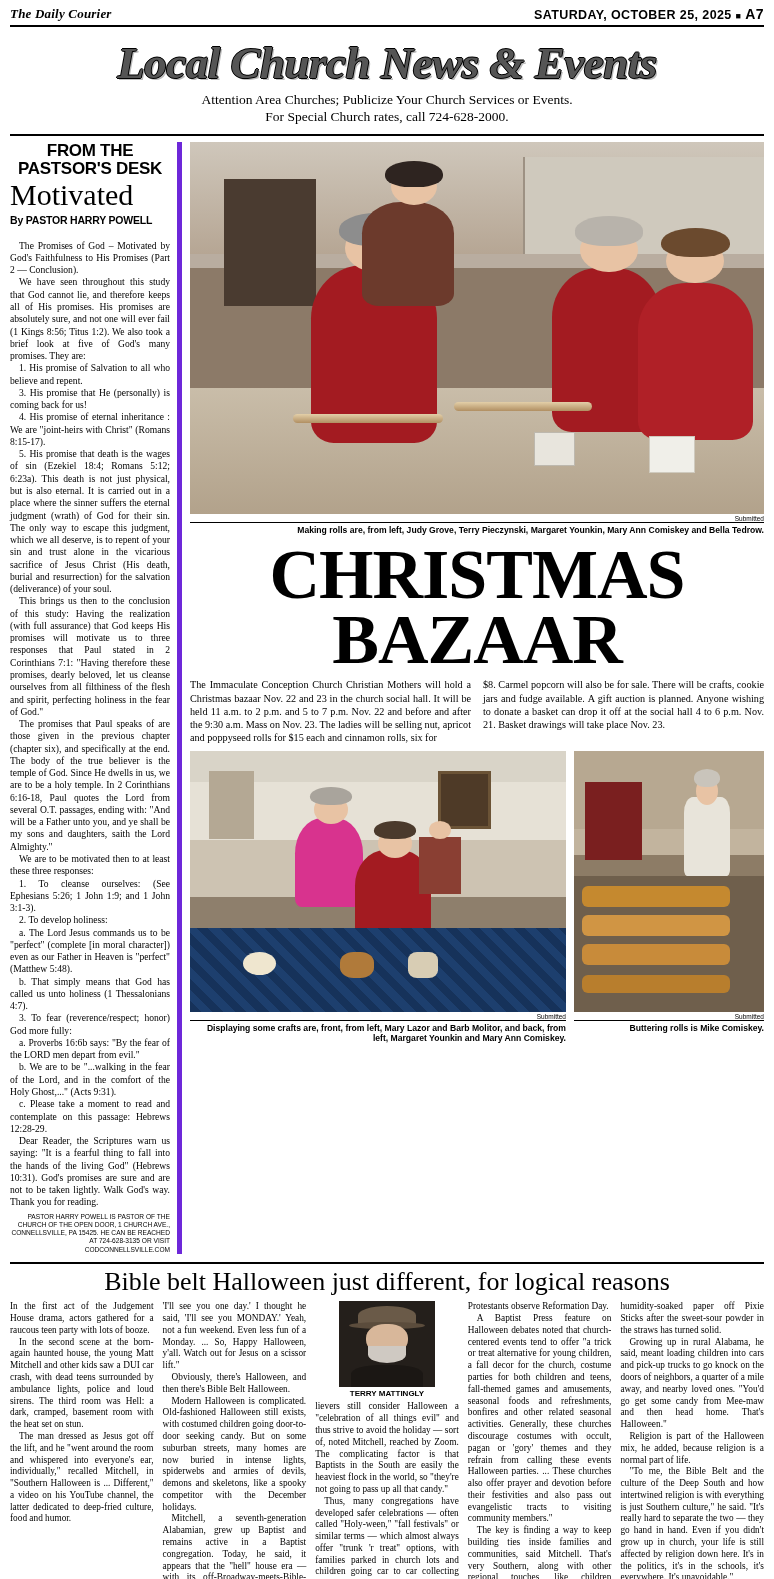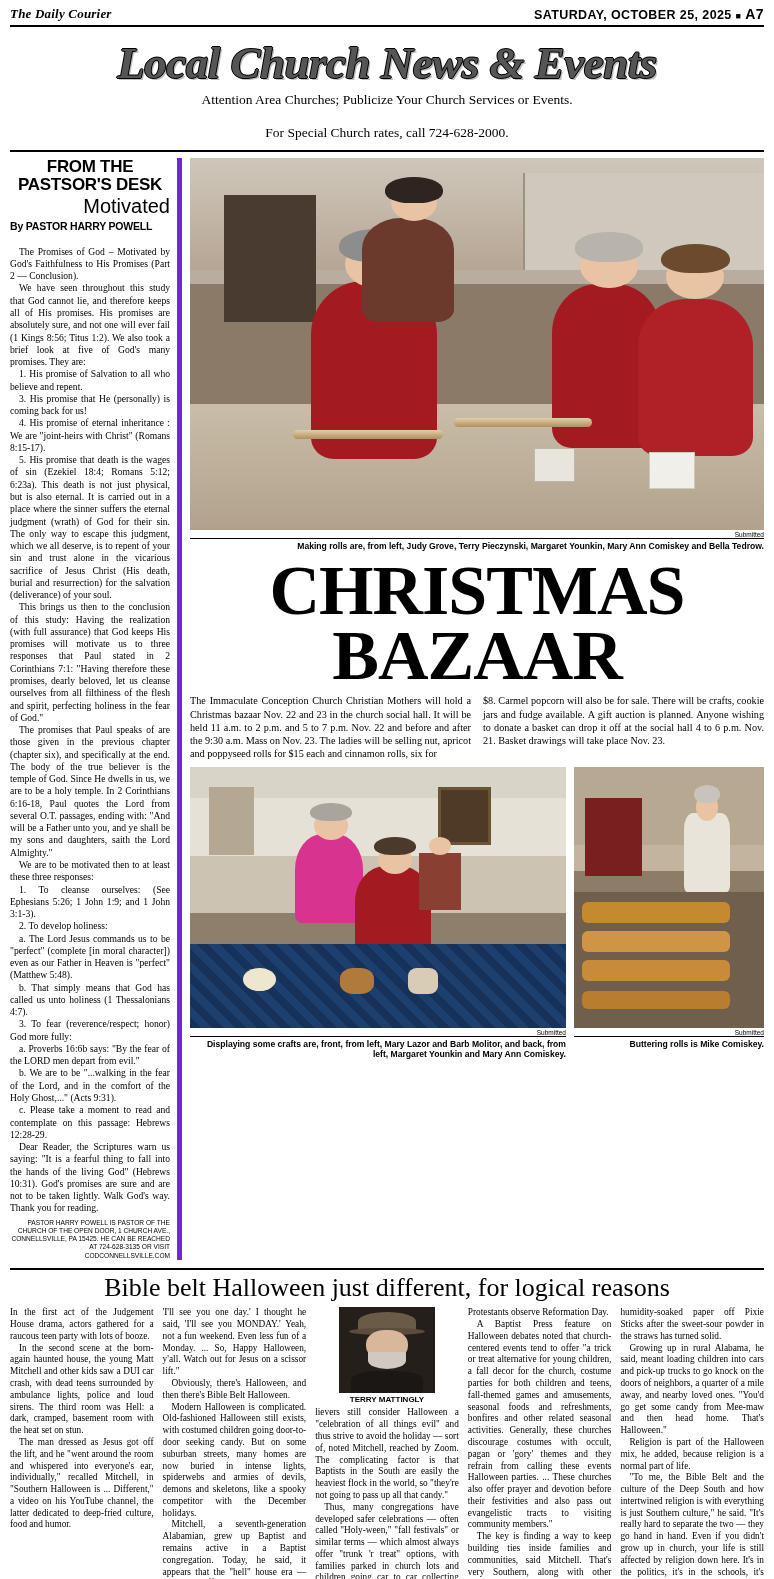--- a/index.html
+++ b/index.html
@@ -42,38 +42,38 @@
       1px 0 0 #000, -1px 0 0 #000, 0 1px 0 #000, 0 -1px 0 #000,
       2px 2px 0 #bbb;
     text-align: center;
   }
   .banner .sub1 {
     font-family: "Liberation Serif", serif;
     font-size: 13.5px; margin-top: 3px;
   }
   .banner .sub2 {
     font-family: "Liberation Serif", serif;
-    font-size: 13.5px; margin-top: 17px; margin-bottom: 4px;
+    font-size: 13.5px; margin-top: 1px; margin-bottom: 4px;
   }
   .rule-thick { border-top: 2px solid #000; margin: 3px 0 6px 0; }
 
   
   .main { display:flex; gap: 8px; }
   .col-left { width: 172px; flex: 0 0 172px; border-right: 5px solid #6d28d9; padding-right: 7px; }
   .col-right { flex:1 1 auto; }
 
   
   .fromthedesk {
     font-family: "Liberation Sans", sans-serif;
     font-size: 17px; font-weight: bold; line-height: 1.05;
     text-align:center; margin-bottom: 2px; letter-spacing: -0.3px;
   }
   .headline-motivated {
-    font-family: Liberation Sans, sans-serif;
-    font-size: 20px; text-align:right; line-height: 1.0; margin: 2px 0 4px 0;
+    font-family: Liberation Serif, serif;
+    font-size: 30px; text-align:left; line-height: 1.0; margin: 2px 0 4px 0;
   }
   .byline {
     font-family: "Liberation Sans", sans-serif;
     font-size: 10.5px; font-weight: bold; 
     margin-bottom: 14px; letter-spacing:-0.2px;
   }
   .body-text p {
     margin: 0 0 0 0;
     font-family: "Liberation Serif", serif;
     font-size: 9.6px; line-height: 1.28; text-align: justify;

